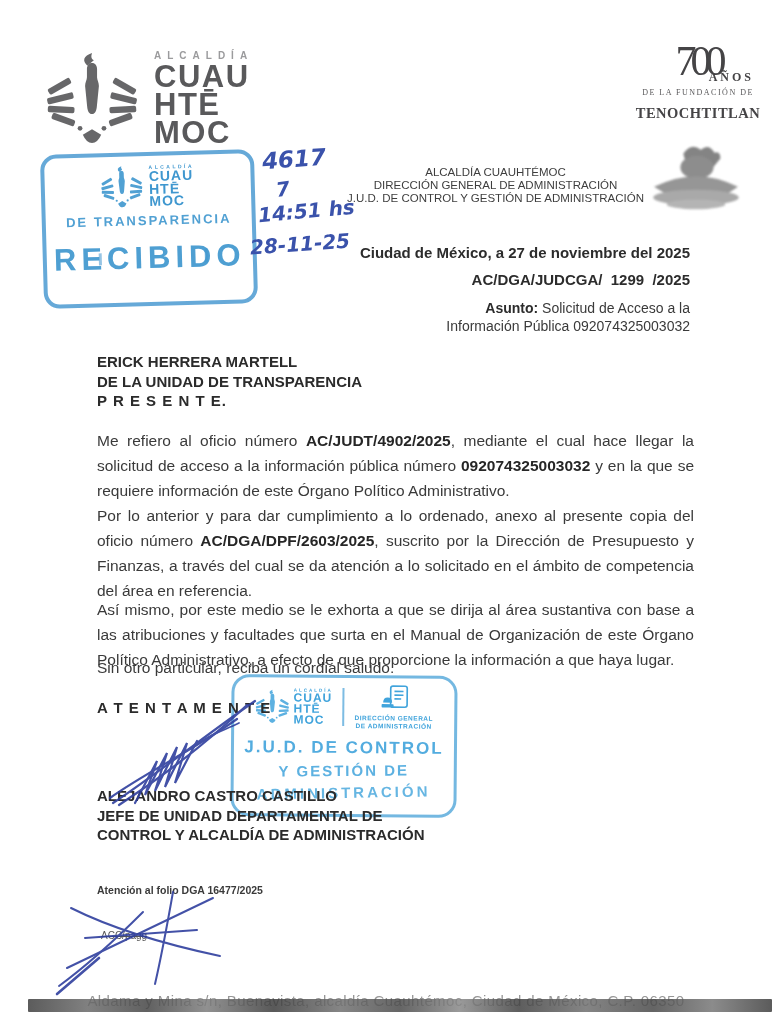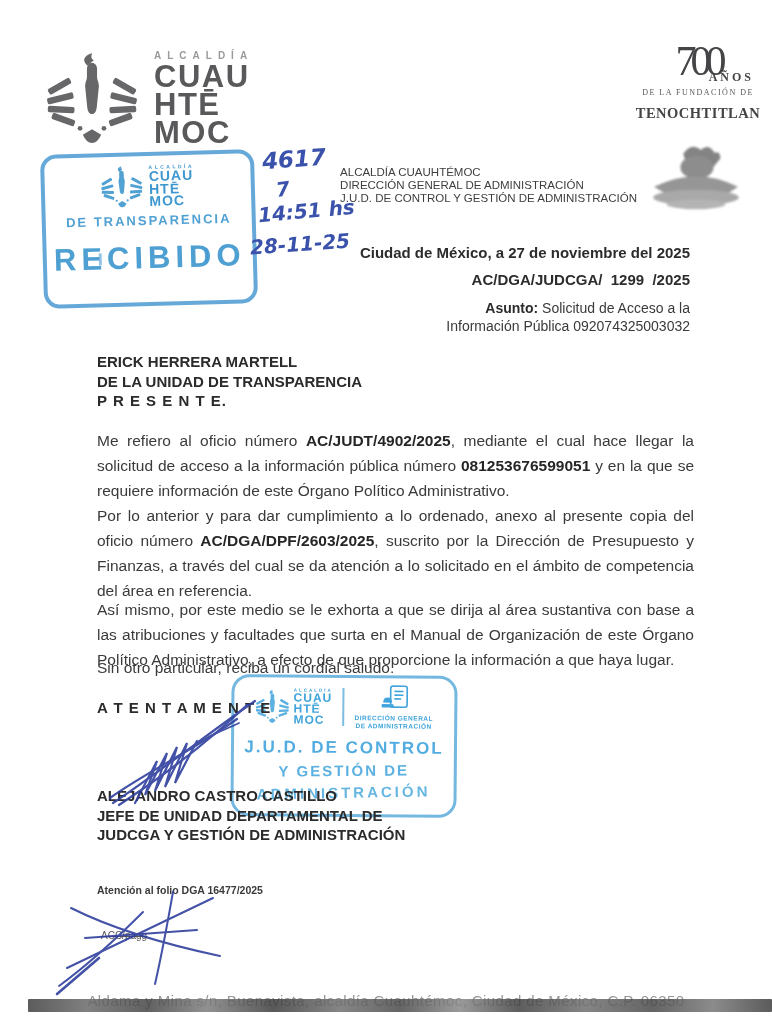--- a/index.html
+++ b/index.html
@@ -22,21 +22,21 @@
   .logo-right { position: absolute; left: 634px; top: 40px; width: 128px; text-align: center;
                 font-family: "Liberation Serif", serif; color: #454446; }
   .logo-right .seven { font-size: 42px; font-weight: 400; letter-spacing: -6px; line-height: 42px; }
   .logo-right .anos { font-size: 12px; letter-spacing: 3px; margin-top: -12px; text-align: right; padding-right: 8px; font-weight: 600; }
   .logo-right .sub1 { font-size: 8px; letter-spacing: 1.5px; margin-top: 3px; color: #59585a; }
   .logo-right .sub2 { font-size: 14.5px; font-weight: 700; letter-spacing: .5px; margin-top: 8px; }
 
   .etching { position: absolute; left: 632px; top: 142px; width: 128px; height: 78px; opacity: .75; }
 
   
-  .dept { position: absolute; right: 135px; top: 166px; text-align: left;
+  .dept { position: absolute; right: 128px; top: 166px; text-align: center;
           font-size: 11.5px; line-height: 13px; color: #3e3e3e; }
 
   
   .stamp-recibido {
     position: absolute; left: 42px; top: 152px; width: 214px; height: 154px;
     border: 4px solid rgba(64,148,206,.8); border-radius: 16px;
     transform: rotate(-1.6deg); color: #3f97cf; text-align: center; z-index: 3;
   }
   .stamp-recibido .logo-row { display: flex; justify-content: center; align-items: center; margin-top: 8px; }
   .stamp-recibido .emblem { width: 42px; height: 44px; opacity: .9; }
@@ -213,21 +213,21 @@
     <div><b>Asunto:</b><span> Solicitud de Acceso a la</span></div>
     <div>Información Pública 092074325003032</div>
   </div>
 
   <div class="recipient">
     <div>ERICK HERRERA MARTELL</div>
     <div>DE LA UNIDAD DE TRANSPARENCIA</div>
     <div class="presente">P R E S E N T E.</div>
   </div>
 
-  <div class="para p1"><span>Me refiero al oficio número </span><b>AC/JUDT/4902/2025</b><span>, mediante el cual hace llegar la solicitud de acceso a la información pública número </span><b>081253676599051</b><span> y en la que se requiere información de este Órgano Político Administrativo.</span></div>
+  <div class="para p1"><span>Me refiero al oficio número </span><b>AC/JUDT/4902/2025</b><span>, mediante el cual hace llegar la solicitud de acceso a la información pública número </span><b>092074325003032</b><span> y en la que se requiere información de este Órgano Político Administrativo.</span></div>
 
   <div class="para p2"><span>Por lo anterior y para dar cumplimiento a lo ordenado, anexo al presente copia del oficio número </span><b>AC/DGA/DPF/2603/2025</b><span>, suscrito por la Dirección de Presupuesto y Finanzas, a través del cual se da atención a lo solicitado en el ámbito de competencia del área en referencia.</span></div>
 
   <div class="para p3">Así mismo, por este medio se le exhorta a que se dirija al área sustantiva con base a las atribuciones y facultades que surta en el Manual de Organización de este Órgano Político Administrativo, a efecto de que proporcione la información a que haya lugar.</div>
 
   <div class="para p4">Sin otro particular, reciba un cordial saludo.</div>
 
   <div class="closing">A T E N T A M E N T E</div>
 
   <div class="stamp-jud">
@@ -268,21 +268,21 @@
       <path d="M24 112 C70 82 116 46 152 12"></path>
       <path d="M15 105 C50 80 100 56 142 26"></path>
       <path d="M40 110 L62 68 L50 102 L72 60 L60 98 L82 54 L70 94 L92 50 L80 90 L102 48"></path>
       <path d="M96 56 C112 42 128 38 144 30" stroke-width="1.8"></path>
     </g>
   </svg>
 
   <div class="signer">
     <div>ALEJANDRO CASTRO CASTILLO</div>
     <div>JEFE DE UNIDAD DEPARTAMENTAL DE</div>
-    <div>JUDCGA Y GESTIÓN DE ADMINISTRACIÓN</div>
+    <div>CONTROL Y ALCALDÍA DE ADMINISTRACIÓN</div>
   </div>
 
   <div class="folio-line">Atención al folio DGA 16477/2025</div>
 
   <div class="initials">ACC/pagg</div>
   <svg class="scribble-x" width="175" height="110" viewBox="0 0 175 110">
     <g stroke="#2f3f9e" fill="none" stroke-width="2" stroke-linecap="round" opacity=".9">
       <path d="M12 82 L158 12"></path>
       <path d="M16 22 C60 44 118 60 165 70"></path>
       <path d="M118 6 C112 40 106 72 100 98"></path>

